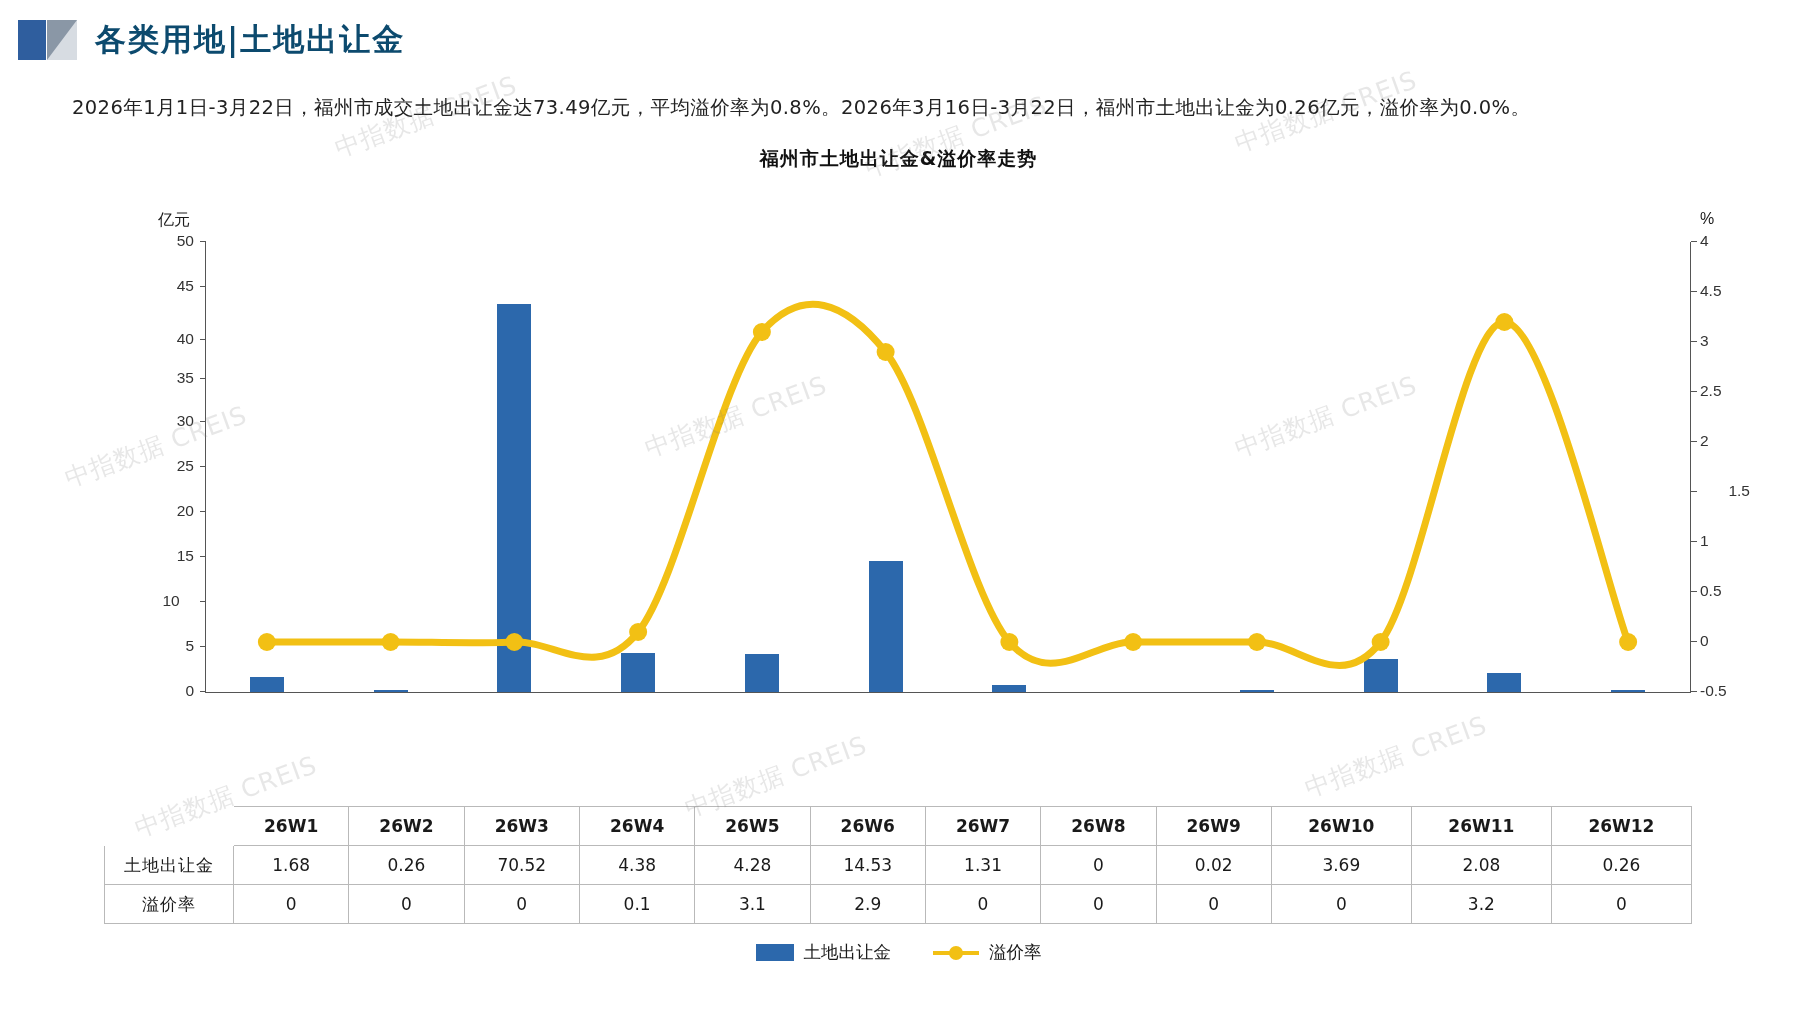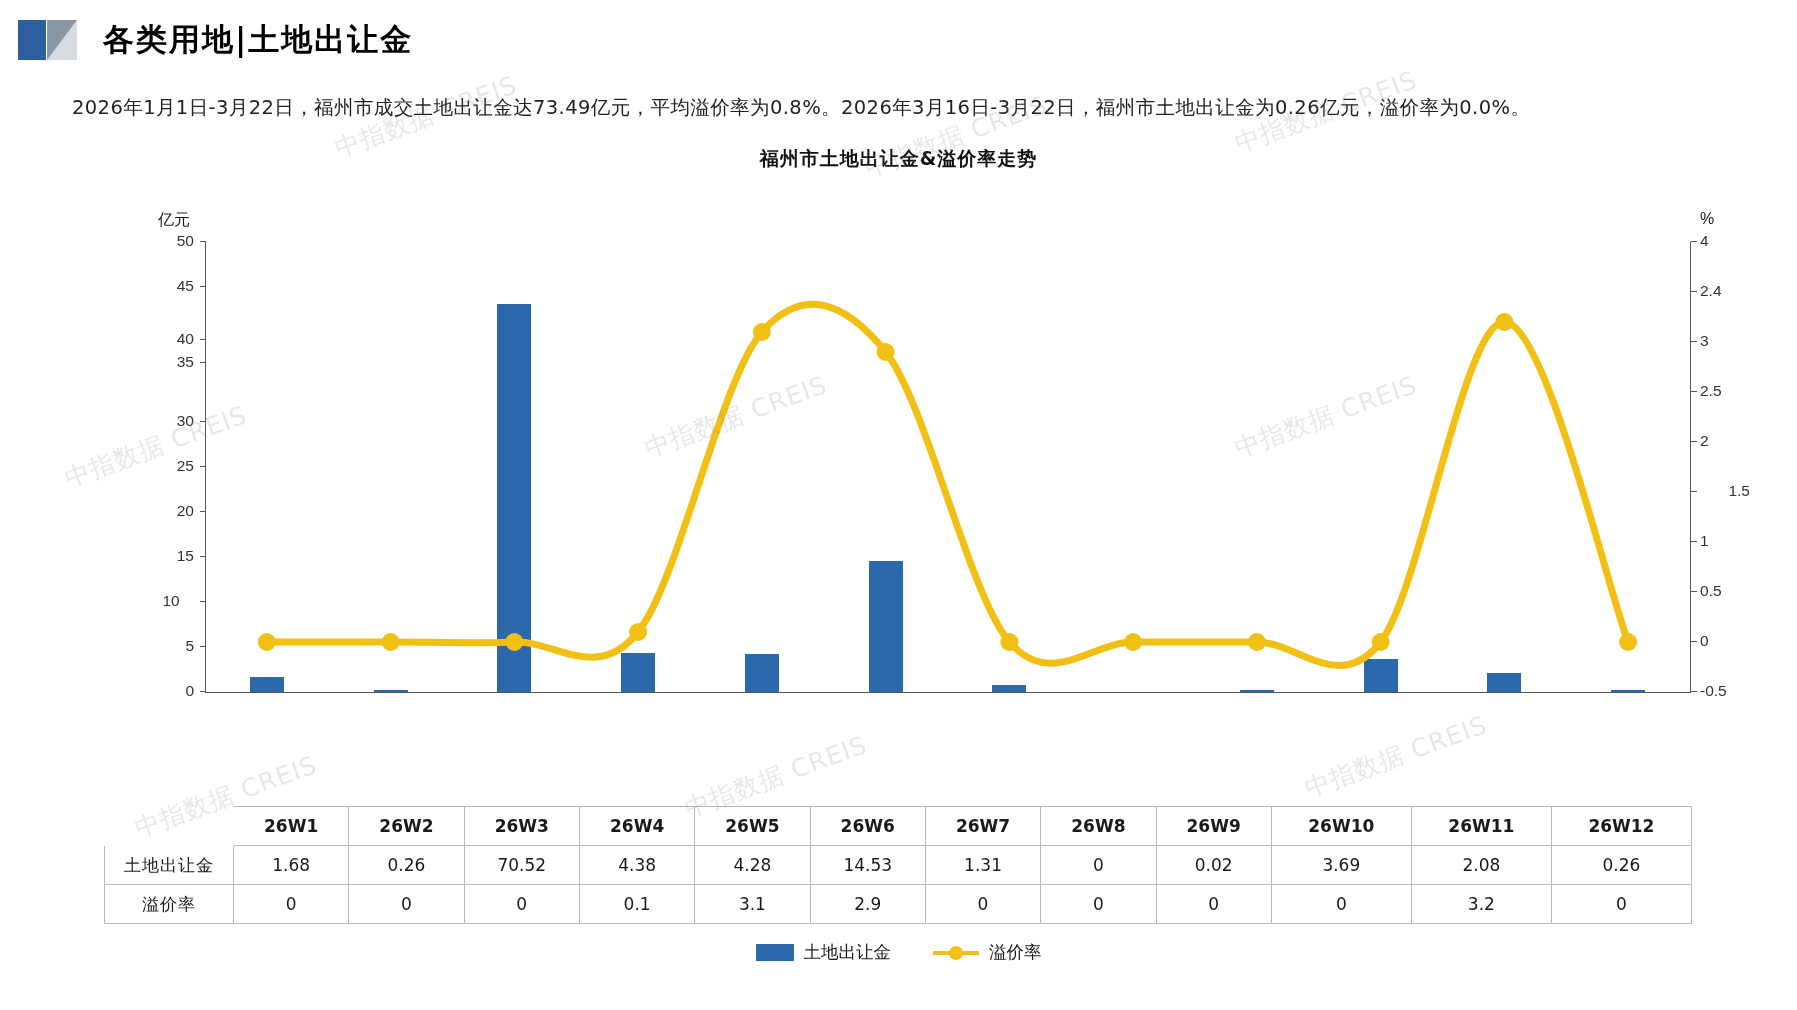--- a/index.html
+++ b/index.html
@@ -46,22 +46,22 @@
     left: 29px; top: 6px;
     width: 0; height: 0;
     border-left: 30px solid #8a97a6;
     border-bottom: 40px solid transparent;
   }
   .page-title {
     font-family: "DejaVu Serif", "Liberation Serif", serif;
     font-size: 31px;
     font-weight: bold;
     letter-spacing: 2px;
-    margin-left: 23px;
-    color: #000000;
+    margin-left: 15px;
+    color: #0c4a6e;
   }
 
   
   .summary {
     margin: 26px 66px 0 72px;
     font-size: 19.5px;
     line-height: 1.65;
     letter-spacing: 0.4px;
     color: #222222;
     font-family: "DejaVu Sans", sans-serif;
@@ -279,32 +279,32 @@
   <div class="axis-unit-right">%</div>
 
   <div class="y-axis-line"></div>
   <div class="y-axis-line-right"></div>
   <div class="x-axis-line"></div>
 
   <div id="left-ticks">
       <div class="tick-left" style="top: 50px;"><span>50</span><span class="dash"></span></div>
       <div class="tick-left" style="top: 95px;"><span>45</span><span class="dash"></span></div>
       <div class="tick-left" style="top: 140px; margin-top: 8px;"><span>40</span><span class="dash"></span></div>
-      <div class="tick-left" style="top: 171px;"><span>35</span><span class="dash"></span></div>
+      <div class="tick-left" style="top: 187px;"><span>35</span><span class="dash"></span></div>
       <div class="tick-left" style="top: 230px;"><span>30</span><span class="dash"></span></div>
       <div class="tick-left" style="top: 275px;"><span>25</span><span class="dash"></span></div>
       <div class="tick-left" style="top: 320px;"><span>20</span><span class="dash"></span></div>
       <div class="tick-left" style="top: 365px;"><span>15</span><span class="dash"></span></div>
       <div class="tick-left" style="top: 410px; text-align: center;"><span>10</span><span class="dash"></span></div>
       <div class="tick-left" style="top: 455px;"><span>5</span><span class="dash"></span></div>
       <div class="tick-left" style="top: 500px;"><span>0</span><span class="dash"></span></div>
     </div>
   <div id="right-ticks">
       <div class="tick-right" style="top: 50px;"><span class="dash"></span><span>4</span></div>
-      <div class="tick-right" style="top: 100px;"><span class="dash"></span><span>2.4</span></div>
+      <div class="tick-right" style="top: 100px;"><span class="dash"></span><span>4.5</span></div>
       <div class="tick-right" style="top: 150px;"><span class="dash"></span><span>3</span></div>
       <div class="tick-right" style="top: 200px;"><span class="dash"></span><span>2.5</span></div>
       <div class="tick-right" style="top: 250px;"><span class="dash"></span><span>2</span></div>
       <div class="tick-right" style="top: 300px; text-align: right;"><span class="dash"></span><span>1.5</span></div>
       <div class="tick-right" style="top: 350px;"><span class="dash"></span><span>1</span></div>
       <div class="tick-right" style="top: 400px;"><span class="dash"></span><span>0.5</span></div>
       <div class="tick-right" style="top: 450px;"><span class="dash"></span><span>0</span></div>
       <div class="tick-right" style="top: 500px;"><span class="dash"></span><span>-0.5</span></div>
     </div>
 

